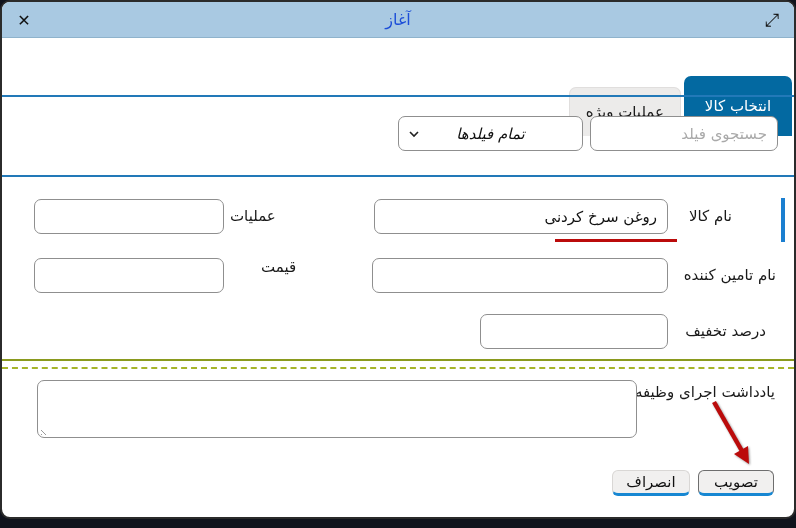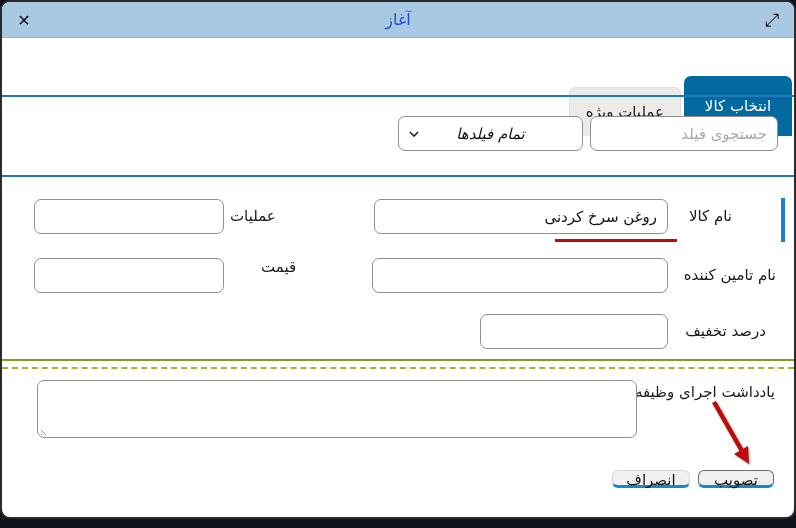--- a/index.html
+++ b/index.html
@@ -54,21 +54,21 @@
   .note-area {
     position:absolute; border:1px solid #8f8f8f; border-radius:7px; background:#fff;
     font-family:inherit; font-size:15px; padding:6px 10px; resize:none; outline:none; direction:rtl;
   }
   .resize-handle { position:absolute; width:10px; height:10px; }
 
   .sep-solid  { position:absolute; left:0; right:0; top:357px; height:2px; background:#8a9a1e; }
   .sep-dashed { position:absolute; left:0; right:0; top:365px; border-top:2px dashed #a6b52a; }
 
   .btn {
-    position:absolute; top:468px; height:18px; background:#f1f0ef;
+    position:absolute; top:468px; height:26px; background:#f1f0ef;
     border:1px solid #d9d7d5; border-bottom:3px solid #1787d2; border-radius:6px;
     font-family:inherit; font-size:15px; color:#111; cursor:pointer; padding:0 13px;
   }
   .btn.primary { border-color:#6e6e6e; border-bottom:3px solid #1787d2; }
 
   .vscroll-thumb { position:absolute; right:9px; top:196px; width:4px; height:44px; background:#1b7fd0; }
 
   .red-underline { position:absolute; left:553px; top:237px; width:122px; height:3px; background:#bb0b0b; }
   .arrow-annot { position:absolute; left:695px; top:394px; width:72px; height:82px; pointer-events:none; }
 </style>

